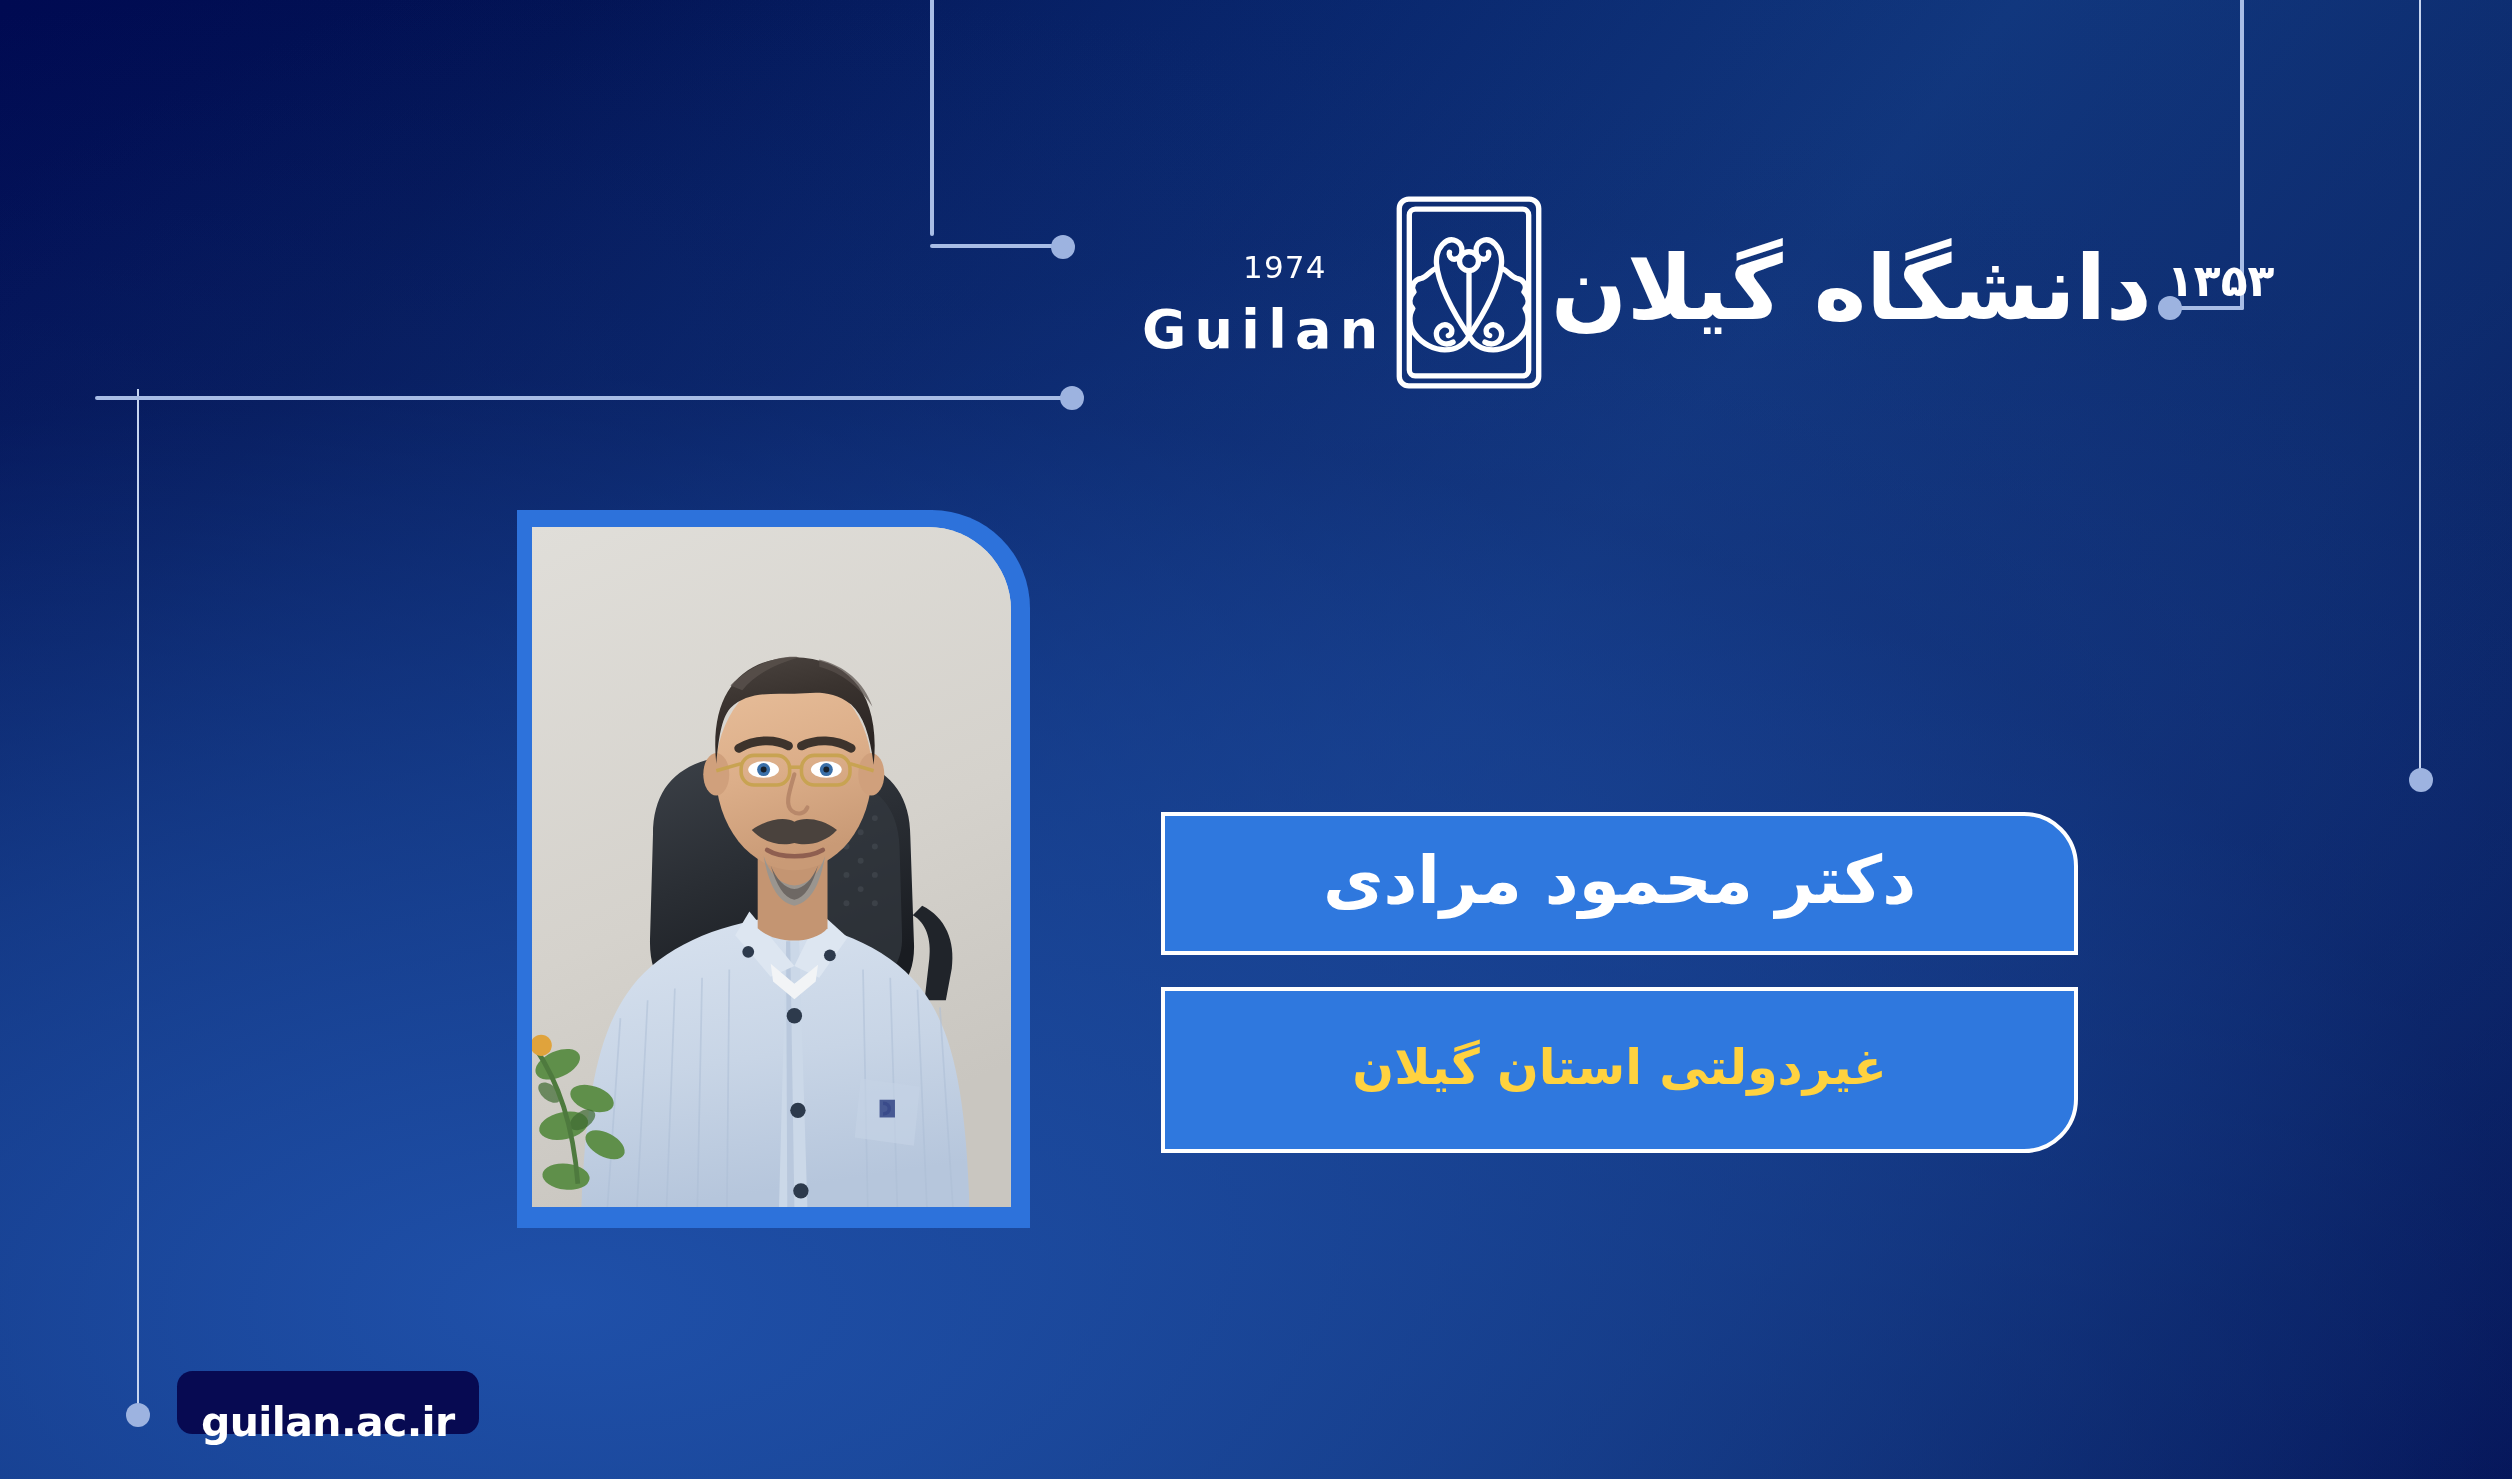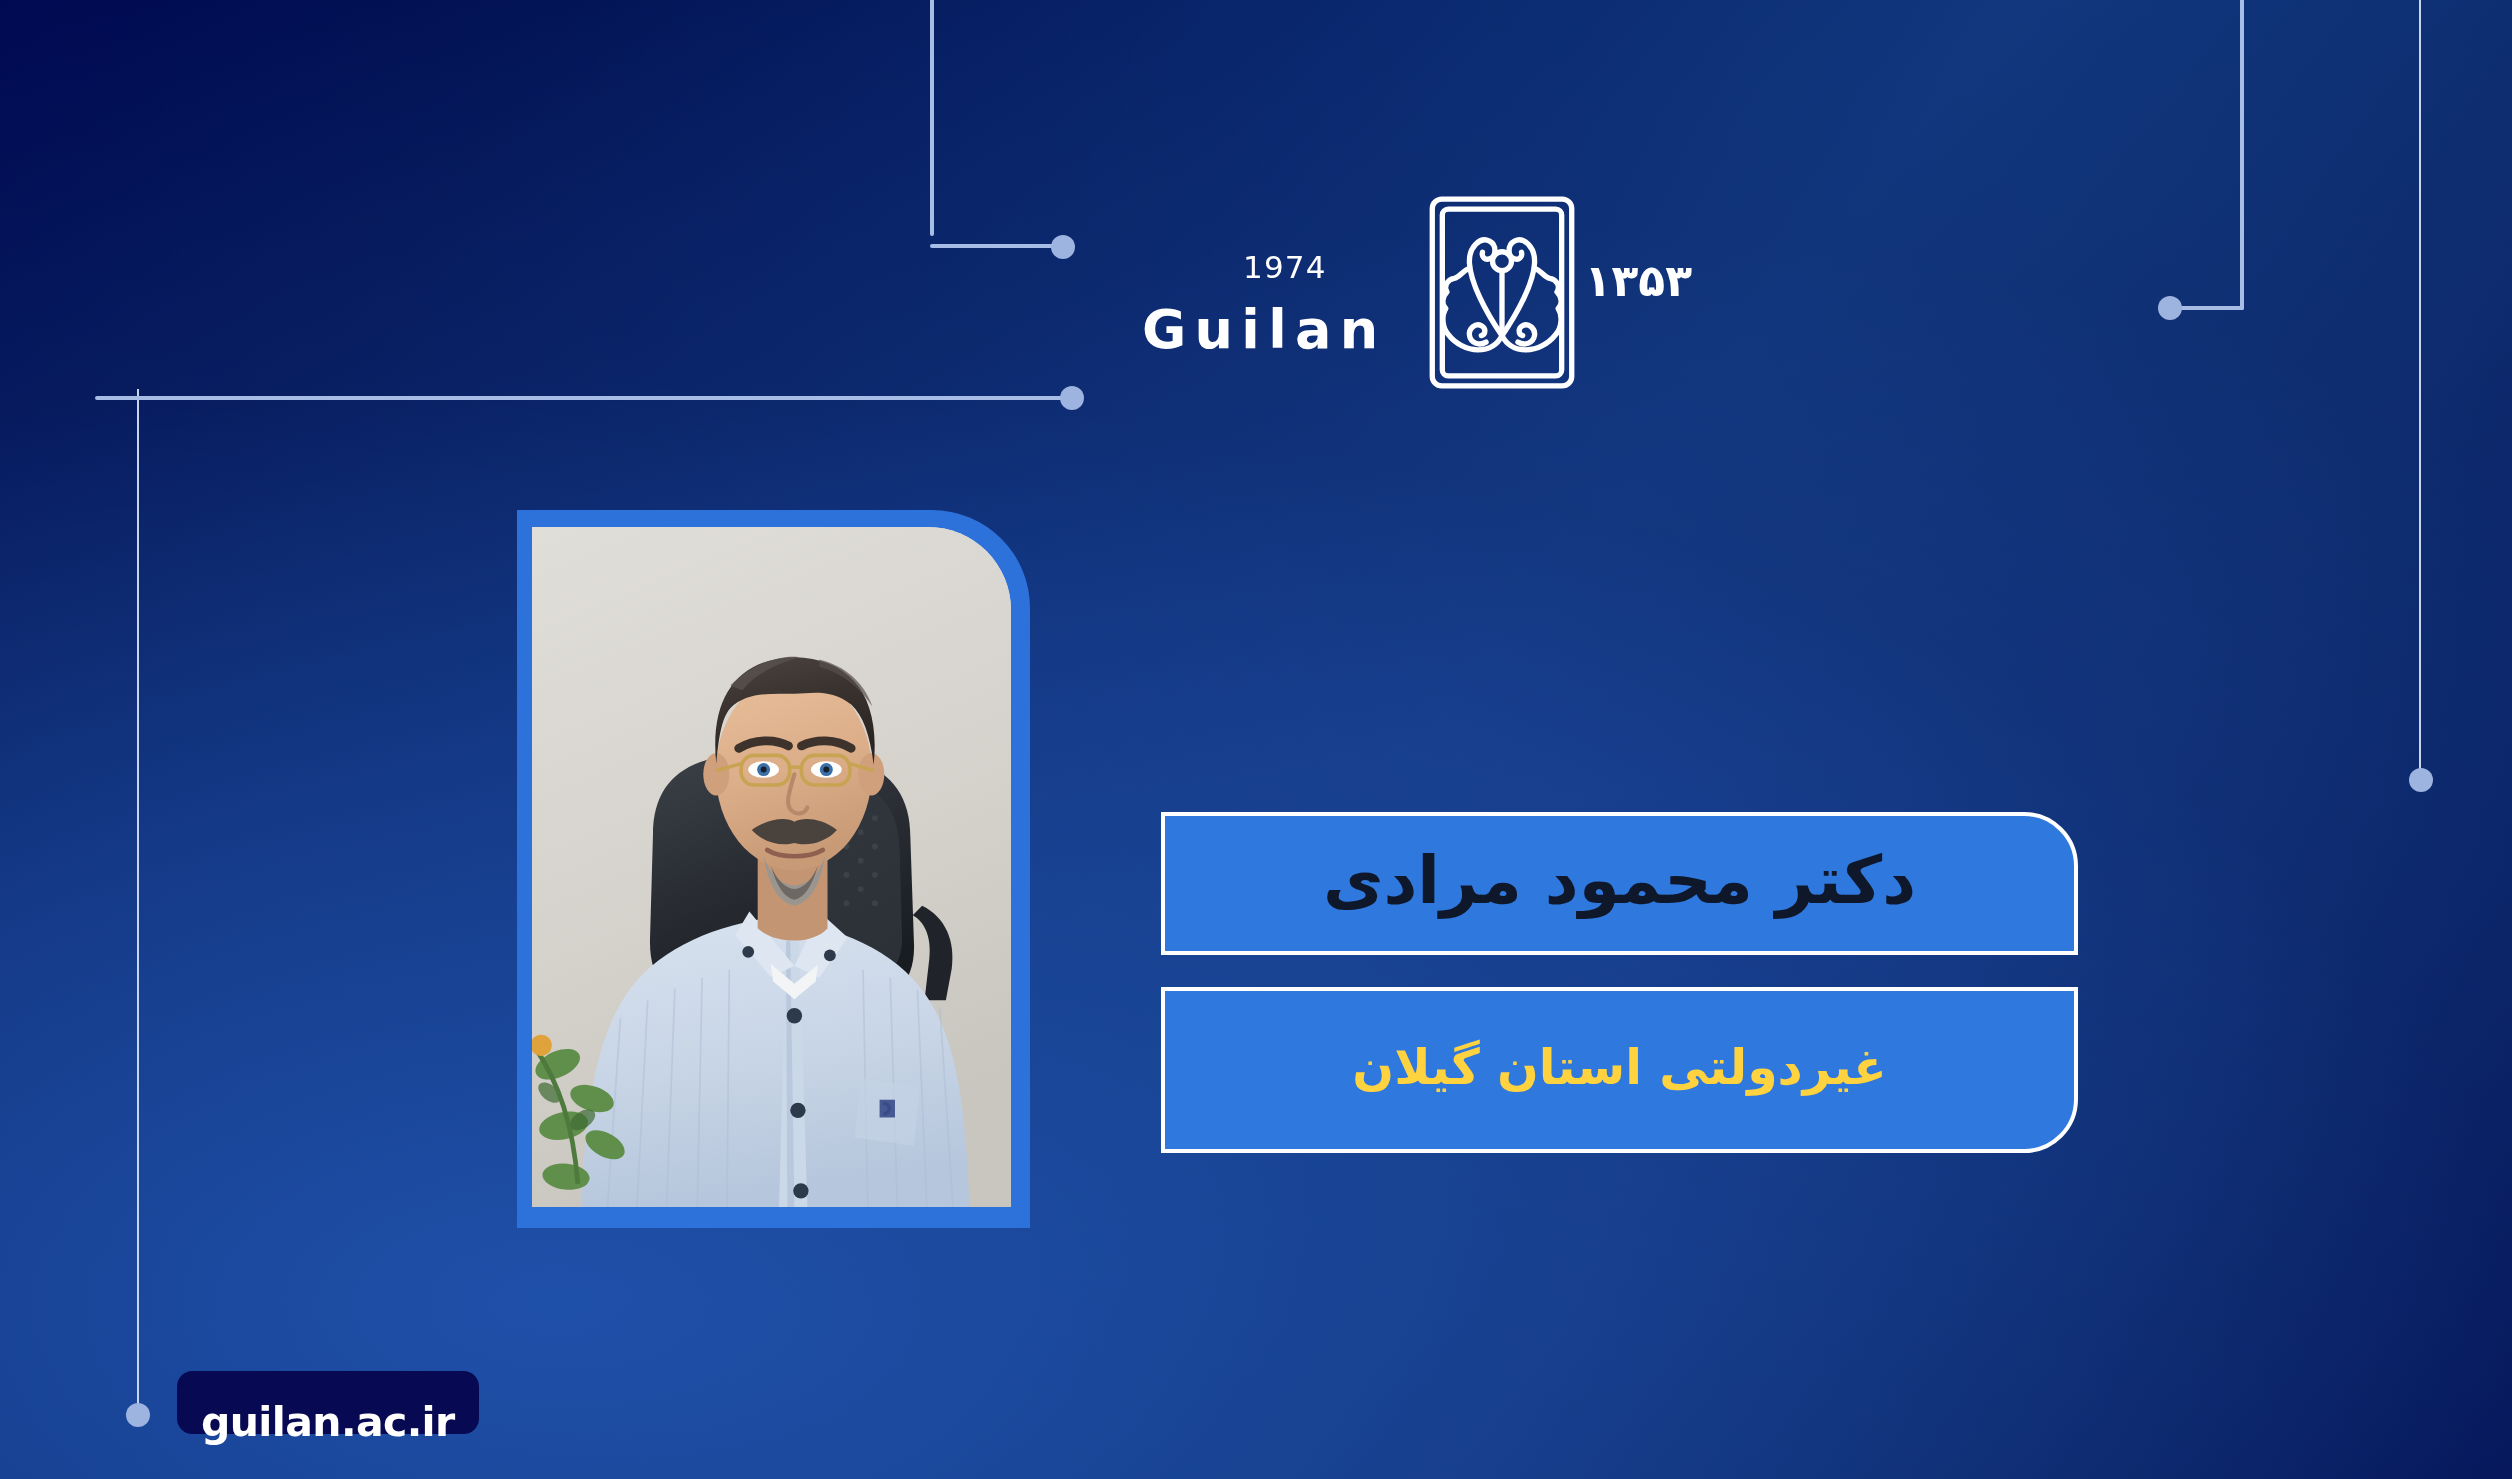--- a/index.html
+++ b/index.html
@@ -92,21 +92,21 @@
     display:flex;align-items:center;justify-content:center;
     text-align:center;
     direction:rtl;
   }
   #name-plate{
     left:1161px; top:812px;
     width:917px; height:143px;
     border-radius:0 54px 0 0;
   }
   #name-plate .plate-text{
-    color:#0f172a;
+    color:#ffffff;
     font-size:66px;font-weight:700;
     white-space:nowrap;
     line-height:1;
     padding-bottom:6px;
   }
   #role-plate{
     left:1161px; top:987px;
     width:917px; height:166px;
     border-radius:0 0 54px 0;
   }
@@ -201,20 +201,21 @@
                    C 146 262 132 252 125 238" stroke-width="9"></path>
           <path d="M152 249 C 164 256 178 250 180 238
                    C 182 226 170 216 160 221
                    C 152 225 152 236 160 238" stroke-width="9"></path>
         </g>
       </svg>
     </div>
 
     <div id="logo-fa">
       <div id="logo-year-fa">۱۳۵۳</div>
+      <div id="logo-fa-name">دانشگاه گیلان</div>
     </div>
   </div>
 
   <div id="portrait-frame">
     <div id="portrait-photo">
       <svg viewBox="0 0 810 1150" width="100%" height="100%" preserveAspectRatio="xMidYMid slice" aria-hidden="true">
         <defs>
           <linearGradient id="wallg" x1="0" y1="0" x2="0.3" y2="1">
             <stop offset="0%" stop-color="#e0ded9"></stop>
             <stop offset="60%" stop-color="#d5d2cc"></stop>

